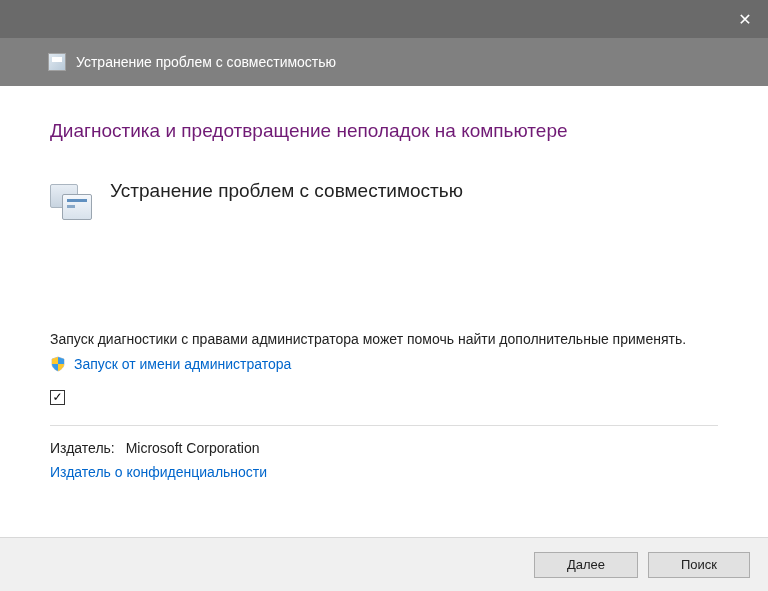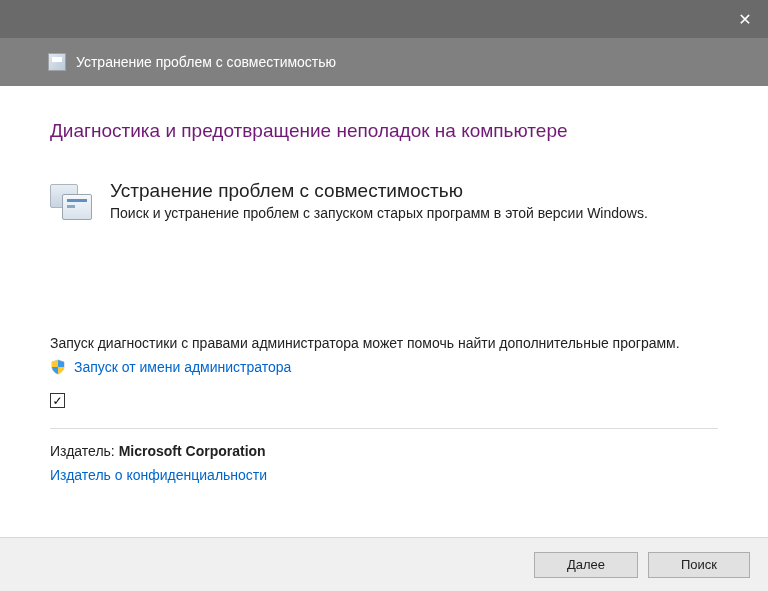--- a/index.html
+++ b/index.html
@@ -187,22 +187,21 @@
     .publisher-row {
       font-size: 14px;
       color: #222;
       margin-bottom: 8px;
     }
     .publisher-label {
       display: inline-block;
     }
     .publisher-value {
       display: inline-block;
-      margin-left: 0;
-      font-weight: bold;
+      margin-left: 7px;
     }
     .footer {
       position: absolute;
       bottom: 0;
       left: 0;
       right: 0;
       height: 54px;
       background: #f0f0f0;
       border-top: 1px solid #d8d8d8;
       display: flex;
@@ -239,25 +238,24 @@
 <div class="content">
   <h1 class="main-heading">Диагностика и предотвращение неполадок на компьютере</h1>
 
   <div class="troubleshooter-row">
     <div class="troubleshooter-icon">
       <div class="tsi-back"></div>
       <div class="tsi-front"></div>
     </div>
     <div class="troubleshooter-text">
       <div class="troubleshooter-title">Устранение проблем с совместимостью</div>
-      <div class="troubleshooter-desc">Поиск и устранение проблем с запуском старых программ в этой версии Windows.</div>
     </div>
   </div>
 
-  <div class="admin-text">Запуск диагностики с правами администратора может помочь найти дополнительные программ.</div>
+  <div class="admin-text">Запуск диагностики с правами администратора может помочь найти дополнительные применять.</div>
 
   <div class="admin-link-row">
     <span class="shield-icon">
       <svg class="shield-svg" width="16" height="16" viewBox="0 0 16 16">
         <path d="M8 1 L14 3 L14 8 C14 11 11 14 8 15 C5 14 2 11 2 8 L2 3 Z" fill="#fff" stroke="#888" stroke-width="0.5"></path>
         <path d="M8 1 L14 3 L14 8 L8 8 Z" fill="#3a9be8"></path>
         <path d="M8 1 L2 3 L2 8 L8 8 Z" fill="#ffc82e"></path>
         <path d="M8 8 L14 8 C14 11 11 14 8 15 Z" fill="#ffc82e"></path>
         <path d="M8 8 L2 8 C2 11 5 14 8 15 Z" fill="#3a9be8"></path>
       </svg>

